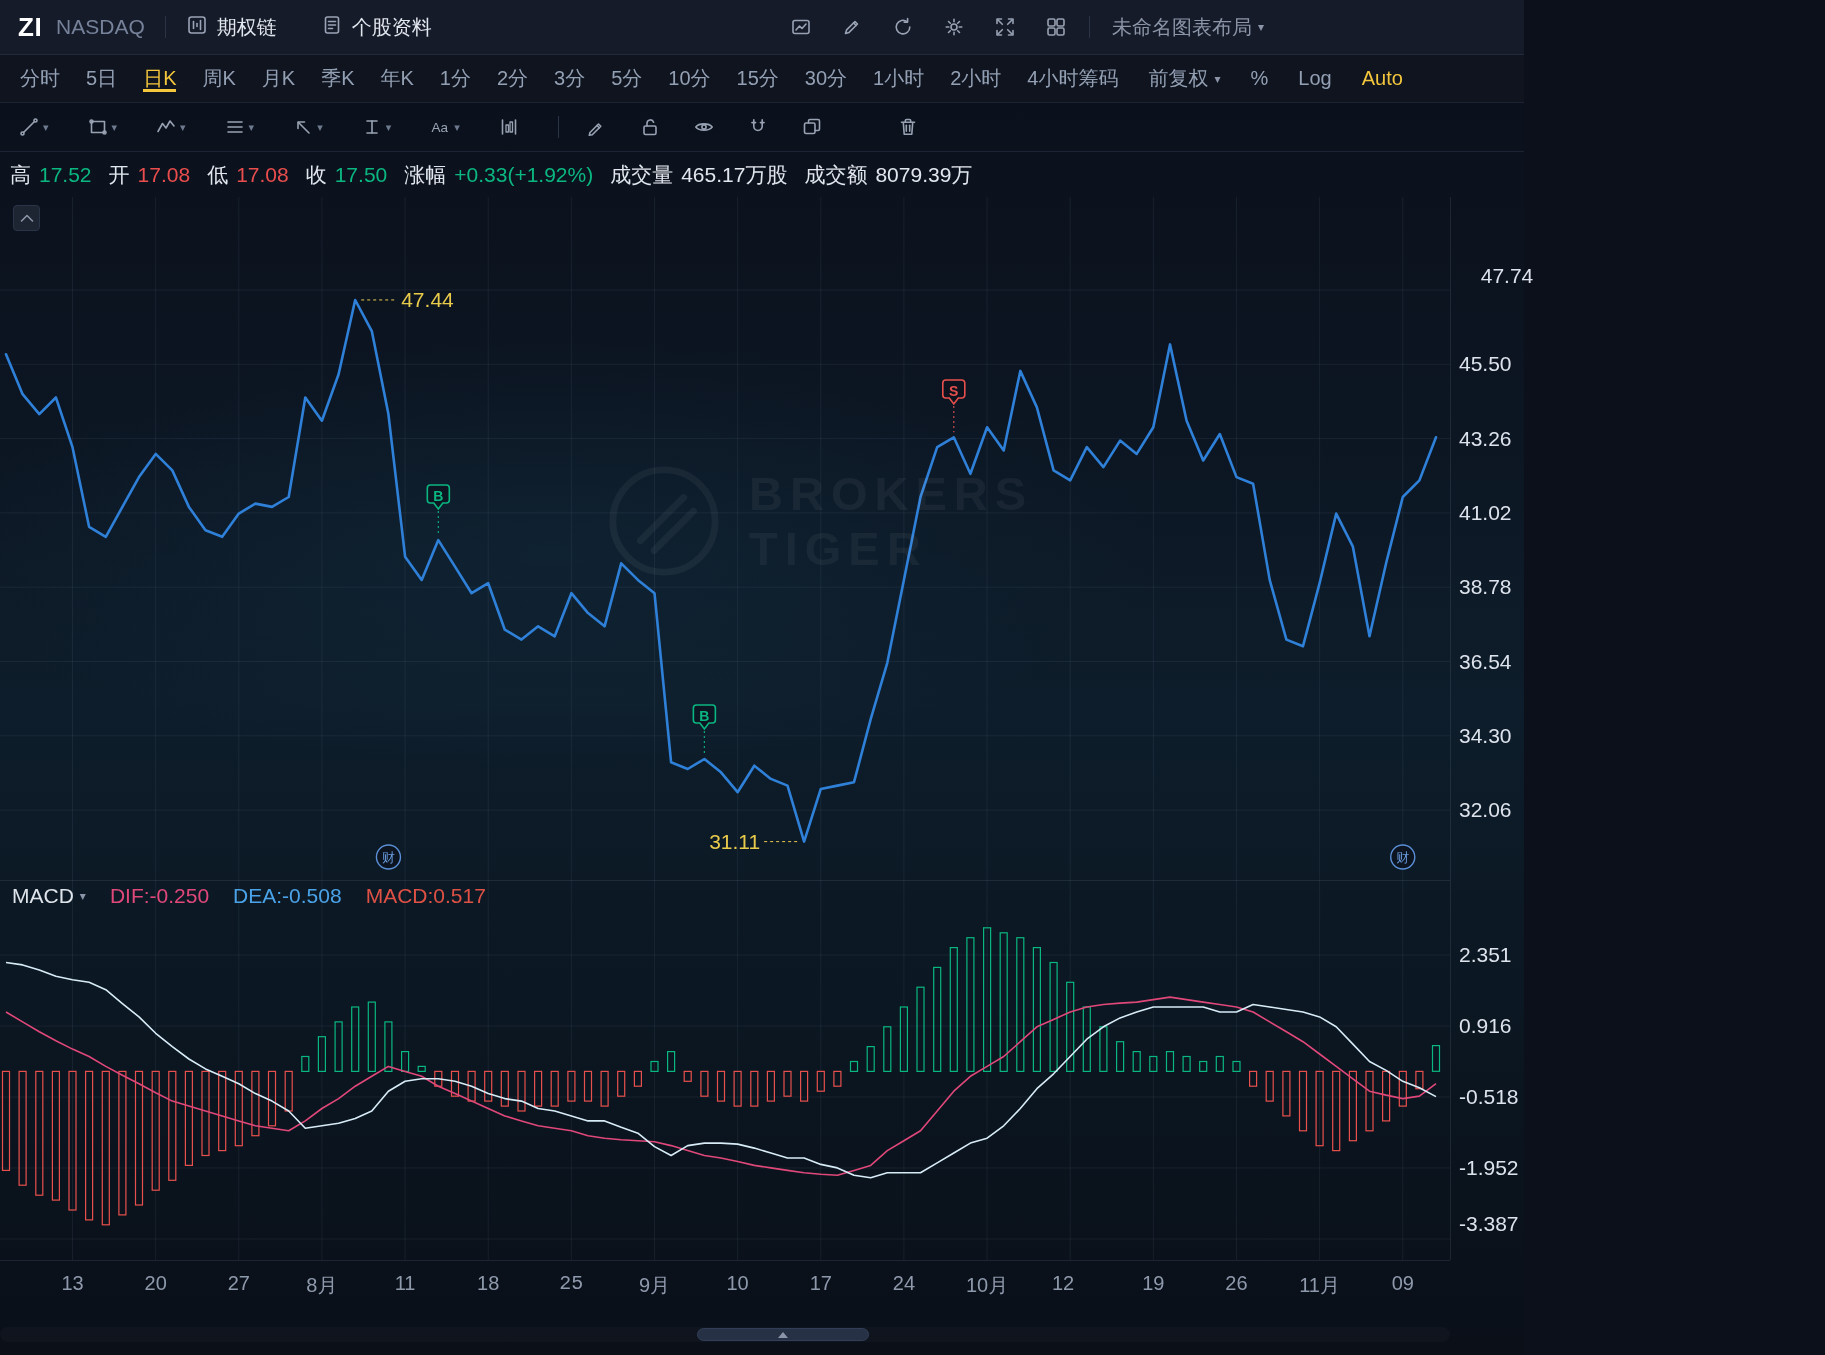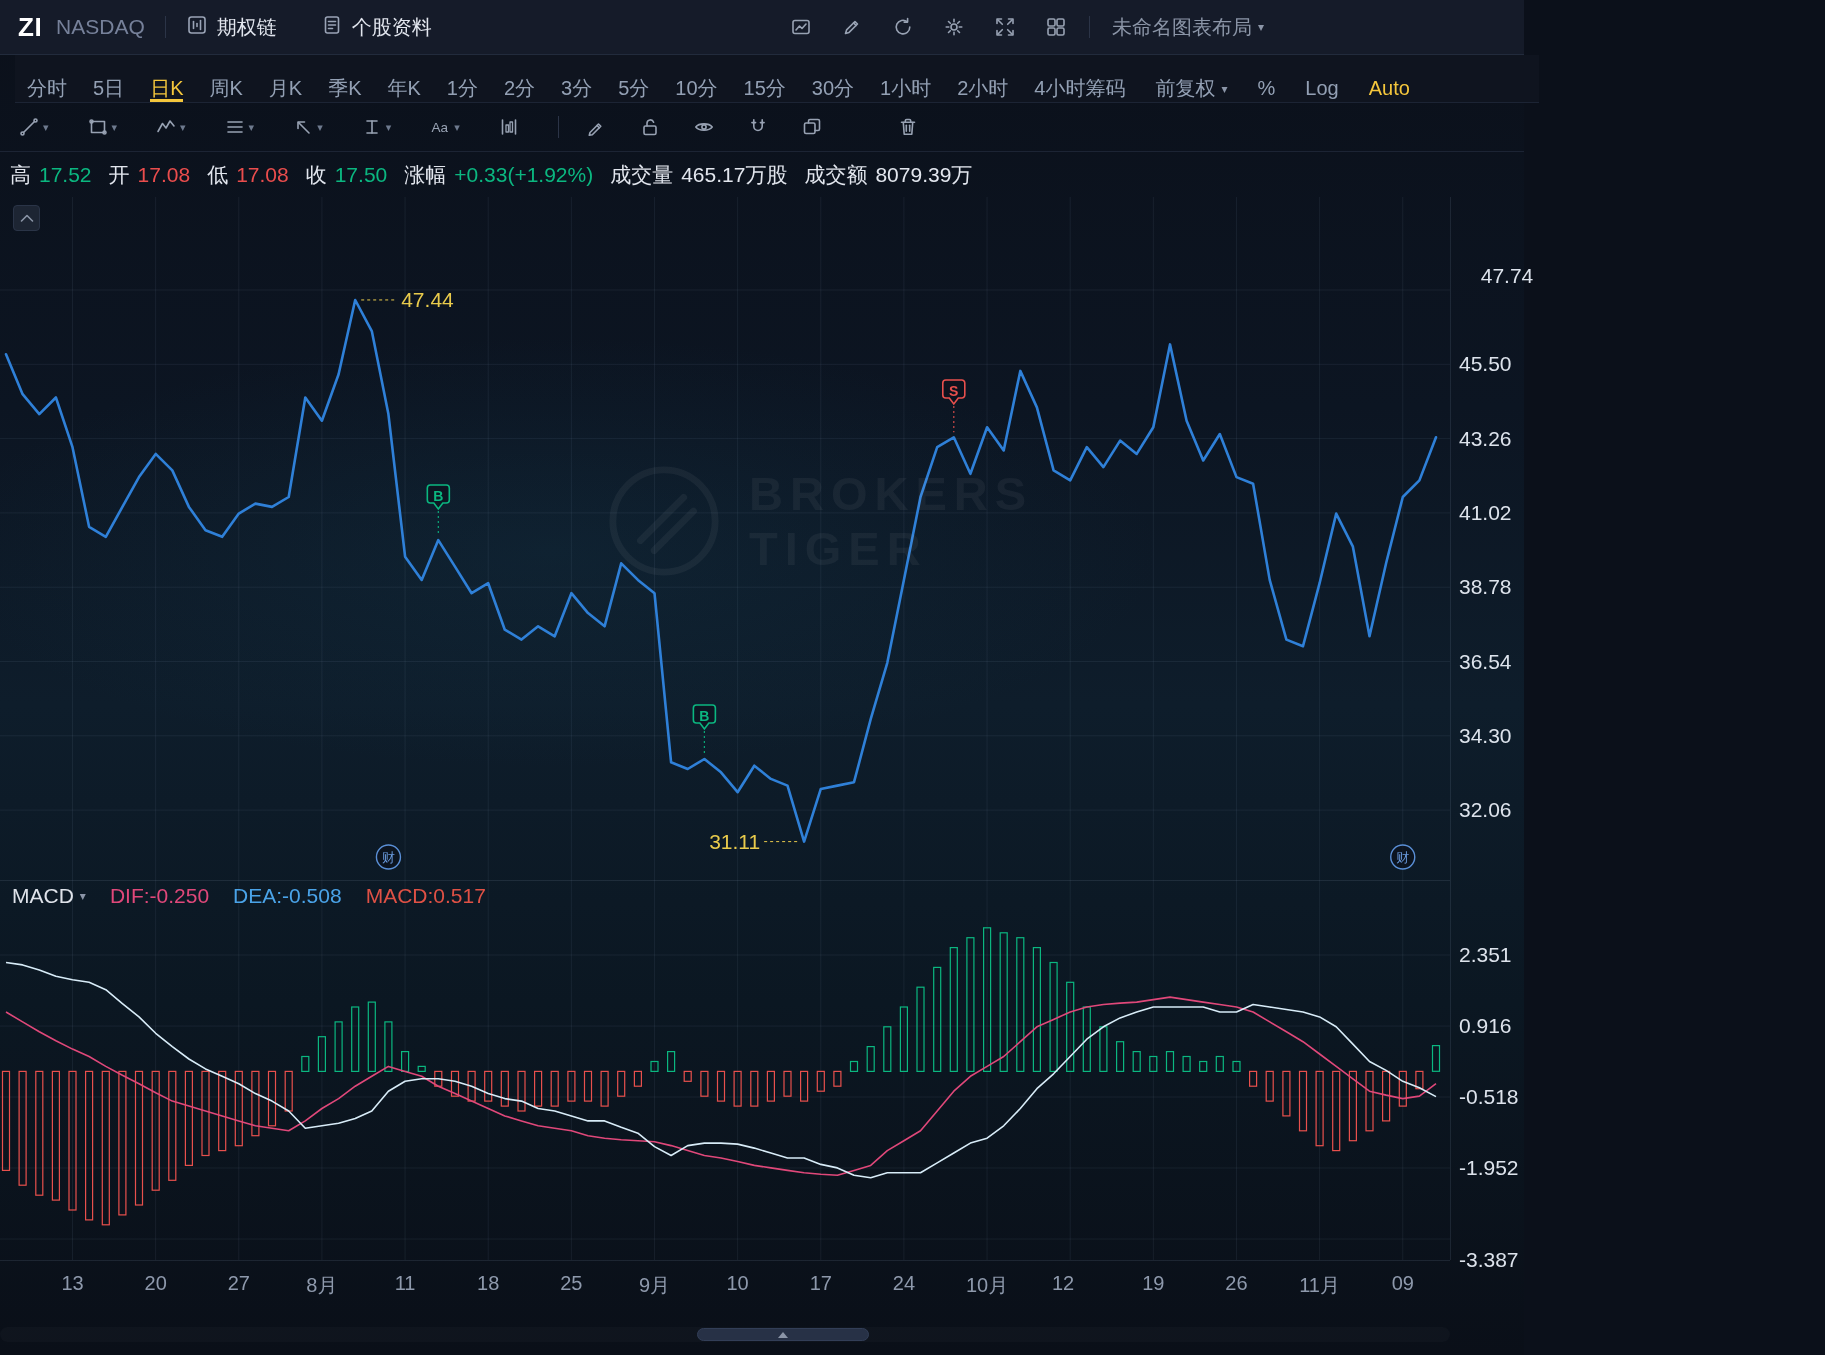--- a/index.html
+++ b/index.html
@@ -14,22 +14,22 @@
   .symbol{font-size:26px;font-weight:700;color:#ffffff;letter-spacing:.5px}
   .exchange{font-size:21px;color:#76819a;margin-left:14px}
   .vsep{width:1px;height:22px;background:#2b3447;margin:0 20px;display:inline-block}
   .nav-item{display:inline-flex;align-items:flex-start;gap:9px;font-size:20px;color:#e2e6ee;margin-right:44px;cursor:pointer}
   .tb-right{margin-left:auto;display:flex;align-items:center;gap:29px}
   .tb-icon{color:#98a2b3;display:inline-flex;cursor:pointer}
   .layout-name{display:inline-flex;align-items:center;font-size:20px;color:#8b95a7;cursor:pointer;white-space:nowrap}
   .caret{font-size:12px;color:#8b95a7;margin-left:6px}
 
   
-  .tfbar{position:absolute;top:55px;left:15px;width:100%;height:48px;display:flex;align-items:flex-end;
-    padding:0 278px 0 12px;border-bottom:1px solid #1c2434;background:#0f141f}
+  .tfbar{position:absolute;top:55px;left:0;width:100%;height:48px;display:flex;align-items:center;
+    padding:0 278px 0 20px;border-bottom:1px solid #1c2434;background:#0f141f}
   .tf-items{display:flex;align-items:stretch;gap:26px}
   .tf-item{position:relative;display:flex;align-items:center;font-size:20px;color:#93a0b4;cursor:pointer;white-space:nowrap}
   .tf-item.active{color:#f4c63c}
   .tf-item.active::after{content:"";position:absolute;left:0;right:0;bottom:0;height:3px;background:#f4c63c}
   .tf-right{margin-left:auto;display:flex;align-items:center;gap:30px}
   .tf-chip{display:inline-flex;align-items:center;font-size:20px;color:#93a0b4;cursor:pointer;white-space:nowrap}
   .tf-chip.auto{color:#f4c63c}
 
   
   .toolbar{position:absolute;top:103px;left:0;width:100%;height:49px;display:flex;align-items:center;
@@ -526,30 +526,30 @@
       <div class="ylab" style="top: 425.602px;">43.26</div>
       <div class="ylab" style="top: 499.902px;">41.02</div>
       <div class="ylab" style="top: 574.203px;">38.78</div>
       <div class="ylab" style="top: 648.504px;">36.54</div>
       <div class="ylab" style="top: 722.805px;">34.30</div>
       <div class="ylab" style="top: 797.106px;">32.06</div>
       <div class="ylab" style="top: 942px;">2.351</div>
       <div class="ylab" style="top: 1013.03px;">0.916</div>
       <div class="ylab" style="top: 1084.02px;">-0.518</div>
       <div class="ylab" style="top: 1155px;">-1.952</div>
-      <div class="ylab" style="top: 1247px;">-3.387</div>
+      <div class="ylab" style="top: 1211px;">-3.387</div>
     </div>
   <div id="xlabels">
       <div class="xlab" style="left: 72.512px;">13</div>
       <div class="xlab" style="left: 155.652px;">20</div>
       <div class="xlab" style="left: 238.792px;">27</div>
       <div class="xlab" style="left: 321.932px;">8月</div>
       <div class="xlab" style="left: 405.072px;">11</div>
       <div class="xlab" style="left: 488.212px;">18</div>
-      <div class="xlab" style="left: 571.352px;">25</div>
+      <div class="xlab" style="left: 571.352px; font-family: Liberation Mono, monospace;">25</div>
       <div class="xlab" style="left: 654.492px;">9月</div>
       <div class="xlab" style="left: 737.632px;">10</div>
       <div class="xlab" style="left: 820.772px;">17</div>
       <div class="xlab" style="left: 903.912px;">24</div>
       <div class="xlab" style="left: 987.052px;">10月</div>
       <div class="xlab" style="left: 1063px;">12</div>
       <div class="xlab" style="left: 1153.33px;">19</div>
       <div class="xlab" style="left: 1236.47px;">26</div>
       <div class="xlab" style="left: 1319.61px;">11月</div>
       <div class="xlab" style="left: 1402.75px;">09</div>

